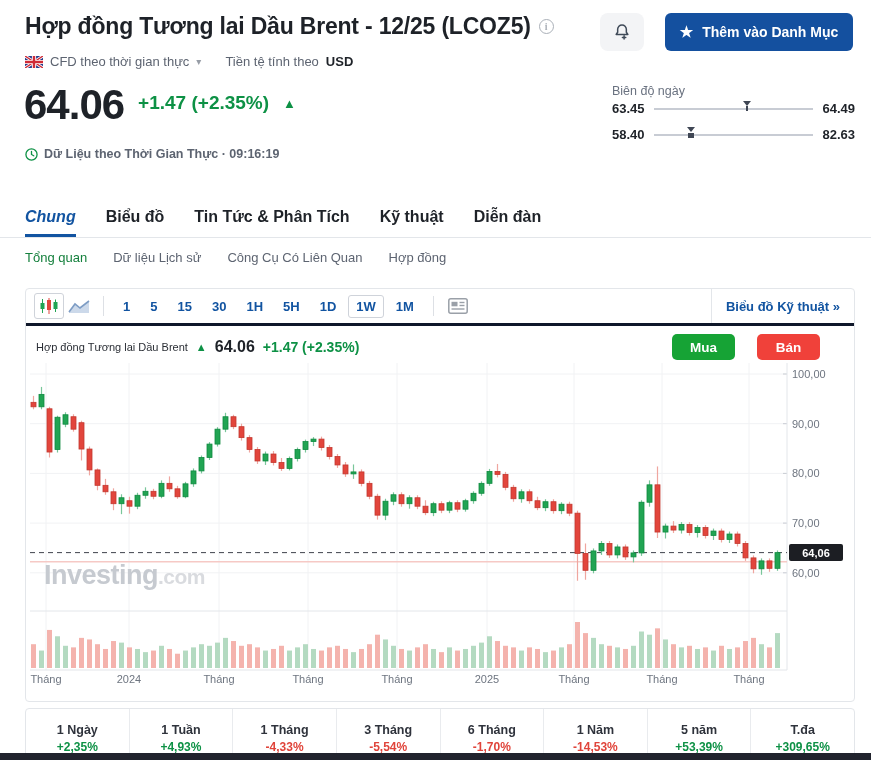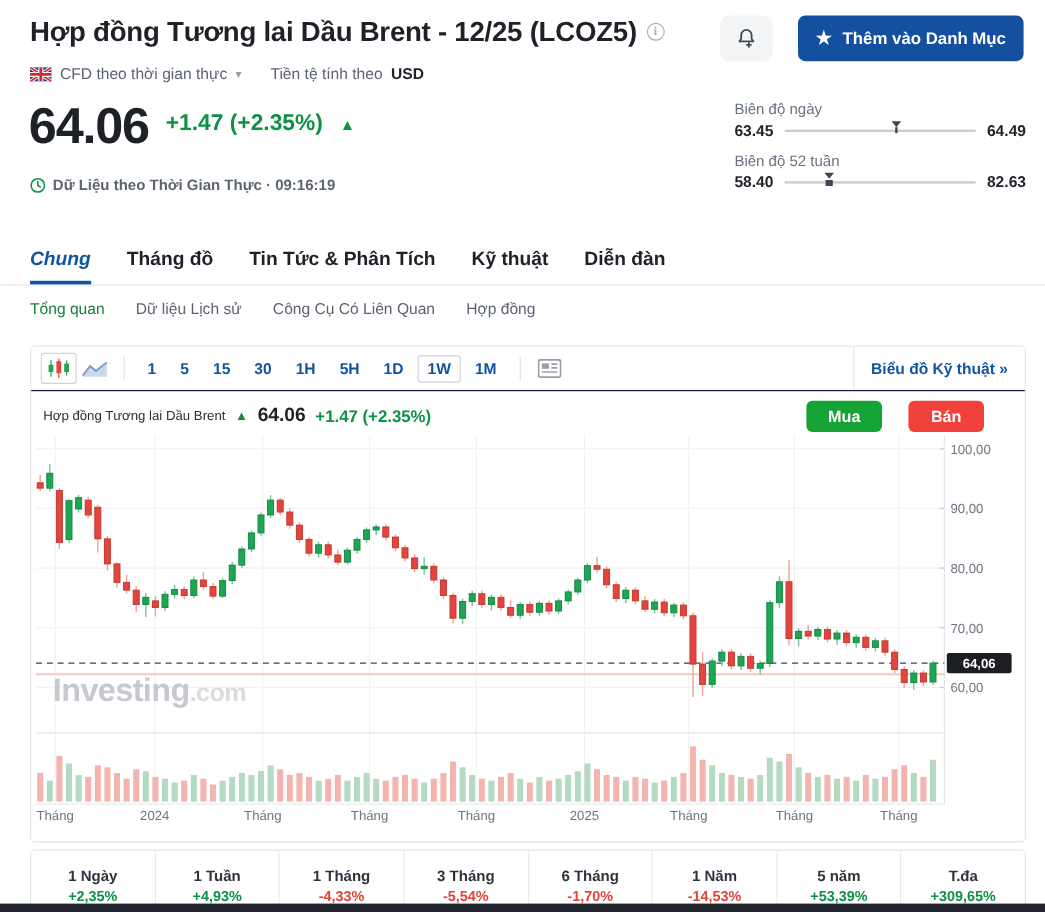--- a/index.html
+++ b/index.html
@@ -52,21 +52,21 @@
   .tab { font-size:16px; font-weight:700; color:#1e2228; display:flex; align-items:center;
     border-bottom:3px solid transparent; cursor:pointer; padding-top:2px; }
   .tab.active { color:#1254a1; border-bottom-color:#1254a1;font-style:italic; }
   .subtabs { position:absolute; left:25px; top:250px; display:flex; gap:26px; }
   .subtab { font-size:13px; color:#5d6471; cursor:pointer; }
   .subtab.active { color:#15803d; }
 
   
   .card { position:absolute; left:25px; top:288px; width:830px; height:414px;
     border:1px solid #e3e6ea; border-radius:4px; background:#fff; }
-  .toolbar { height:37px; border-bottom:1px solid #0f172a; display:flex; align-items:center; padding-left:8px; }
+  .toolbar { height:37px; border-bottom:3px solid #0f172a; display:flex; align-items:center; padding-left:8px; }
   .icon-btn { width:30px; height:26px; display:flex; align-items:center; justify-content:center;
     border-radius:3px; border:1px solid transparent; background:#fff; cursor:pointer; }
   .icon-btn.selected { border-color:#cfd3da; }
   .tb-divider { width:1px; height:20px; background:#dde0e5; margin:0 9px; }
   .tf { padding:3px 7px; margin:0 2px; font-size:13px; font-weight:700; color:#1254a1;
     background:transparent; border:1px solid transparent; border-radius:3px; cursor:pointer; }
   .tf.active { border-color:#cfd3da; }
   .tb-right { margin-left:auto; height:100%; border-left:1px solid #e3e6ea; display:flex;
     align-items:center; padding:0 14px; }
   .tech-link { font-size:13px; font-weight:700; color:#1254a1; cursor:pointer; text-decoration:none; }
@@ -155,37 +155,36 @@
     <div class="range-line">
       <span class="range-val">63.45</span>
       <span class="range-track">
         <span class="range-handle" id="day-handle" style="left: 58.7%;">
           <span class="tri"></span>
             <span class="stem"></span>
         </span>
       </span>
       <span class="range-val">64.49</span>
     </div>
-    <div class="range-label">Biên độ 52 tuần</div>
     <div class="range-line">
       <span class="range-val">58.40</span>
       <span class="range-track">
         <span class="range-handle" id="wk-handle" style="left: 23.4%;">
           <span class="tri"></span>
             <span class="block"></span>
         </span>
       </span>
       <span class="range-val">82.63</span>
     </div>
   </div>
 
   <div class="tabs-bar">
     <div class="tabs" id="tabs">
         <div class="tab active">Chung</div>
-        <div class="tab">Tháng đồ</div>
+        <div class="tab">Biểu đồ</div>
         <div class="tab">Tin Tức &amp; Phân Tích</div>
         <div class="tab">Kỹ thuật</div>
         <div class="tab">Diễn đàn</div>
       </div>
   </div>
   <div class="subtabs" id="subtabs">
       <div class="subtab active">Tổng quan</div>
       <div class="subtab">Dữ liệu Lịch sử</div>
       <div class="subtab">Công Cụ Có Liên Quan</div>
       <div class="subtab">Hợp đồng</div>

